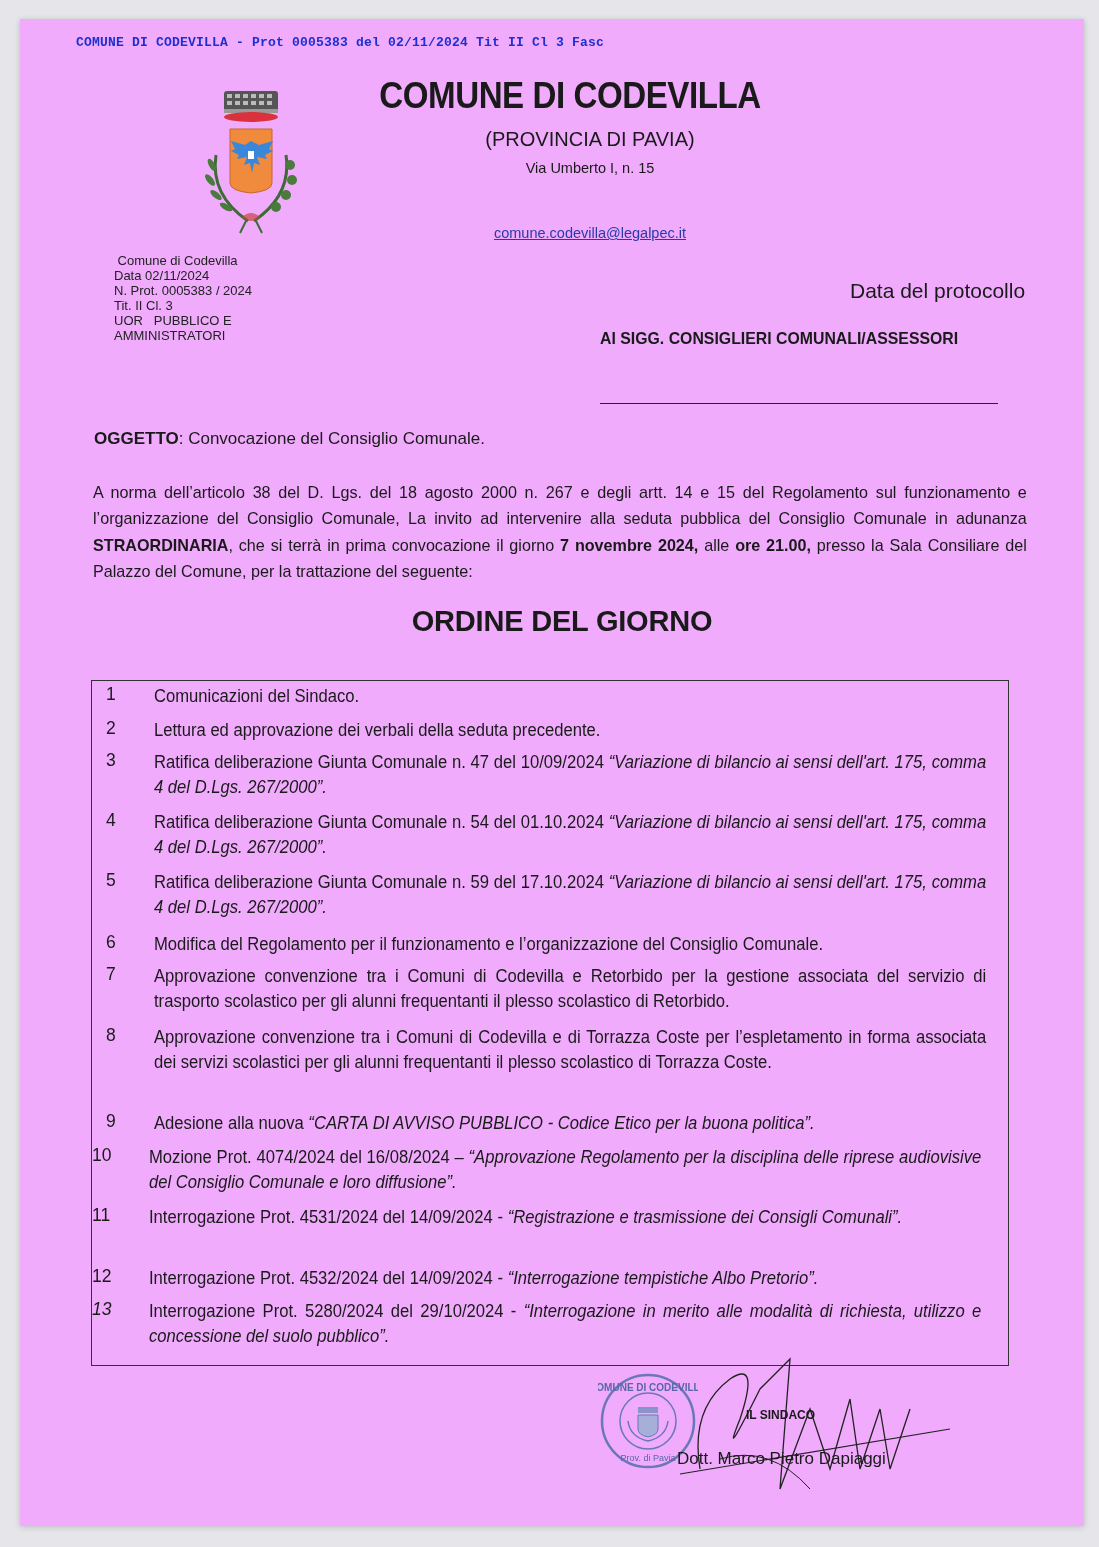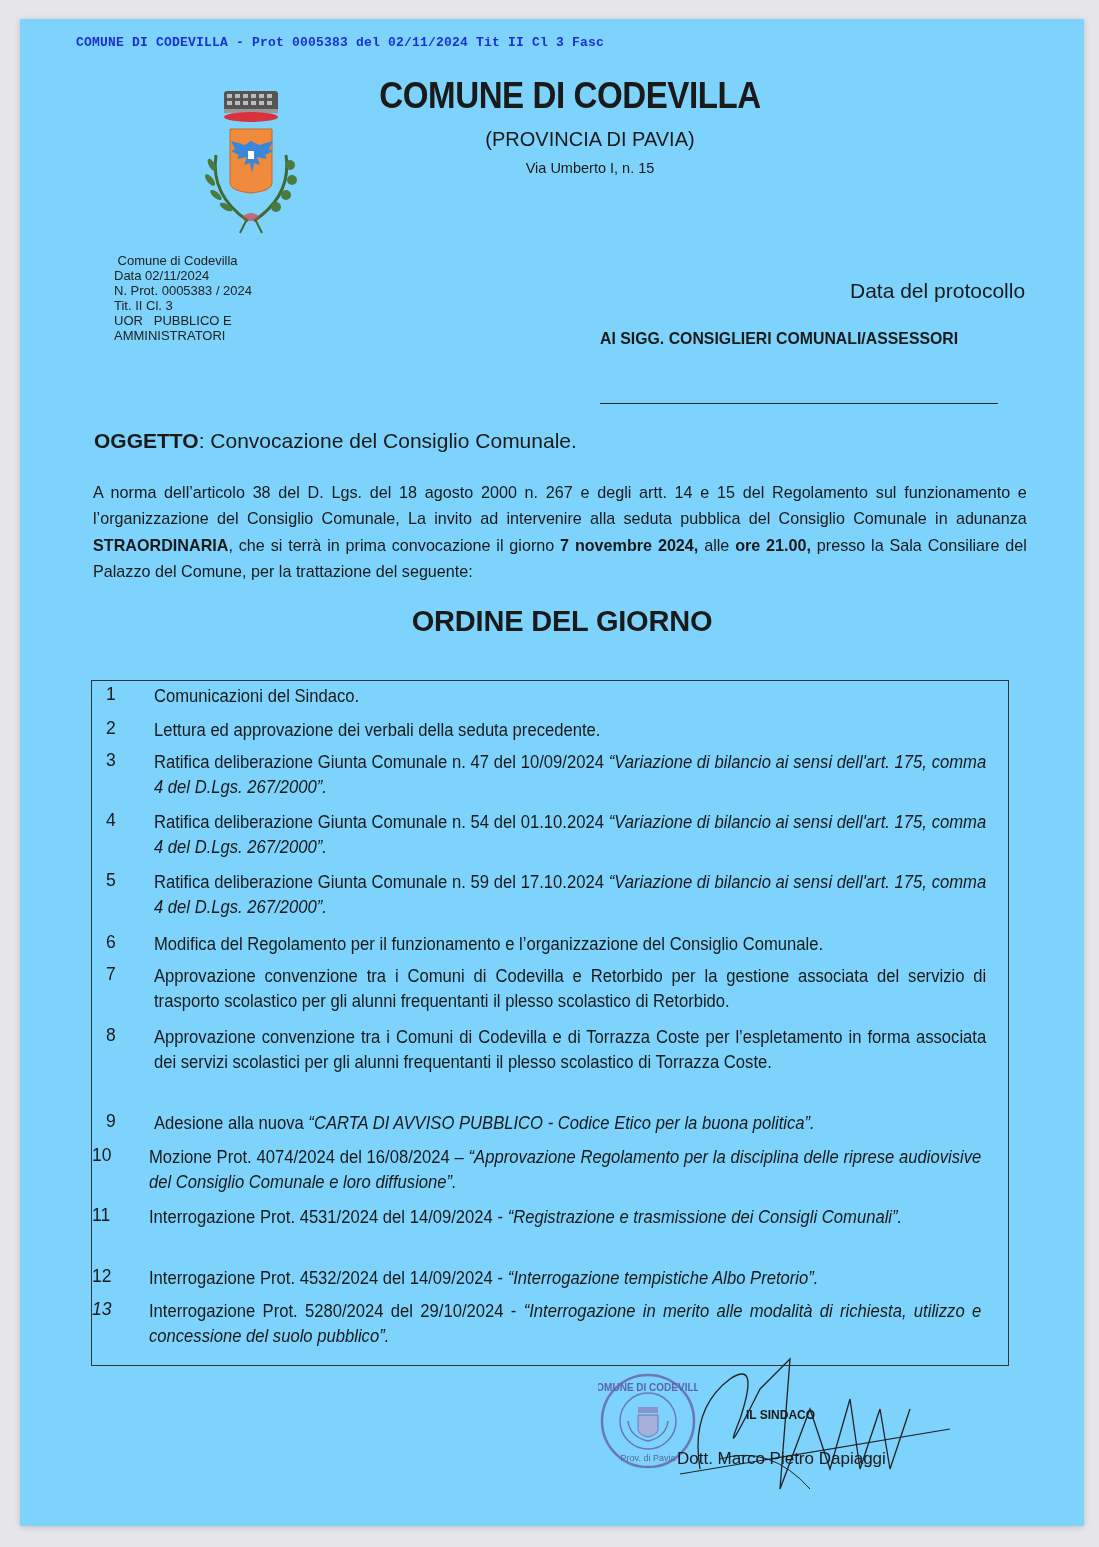--- a/index.html
+++ b/index.html
@@ -7,21 +7,21 @@
     width:1099px; height:1547px;
     background:#e6e6ea;
     position:relative;
     overflow:hidden;
     font-family:"Liberation Sans", sans-serif;
     color:#1a1a1a;
   }
   .page {
     position:absolute; left:20px; top:19px;
     width:1064px; height:1507px;
-    background:#7dd3fc;
+    background:#f0abfc;
     box-shadow:0 1px 6px rgba(0,0,0,0.18);
   }
   .abs { position:absolute; }
   .prot-stamp {
     left:56px; top:16px;
     font-family:"Liberation Mono", monospace;
     font-weight:bold; font-size:13px;
     color:#1d2fd0; letter-spacing:0.2px;
     white-space:nowrap;
   }
@@ -51,21 +51,21 @@
     left:830px; top:260px; font-size:21px; white-space:nowrap;
   }
   .recipient {
     left:580px; top:310px; font-size:16.5px; font-weight:bold; white-space:nowrap;
     transform:scaleX(0.96); transform-origin:left;
   }
   .recipient-line {
     left:580px; top:384px; width:398px; height:0;
     border-top:1.5px solid #222;
   }
-  .oggetto { left:74px; top:410px; font-size:21px; white-space:nowrap; }
+  .oggetto { left:74px; top:410px; font-size:17px; white-space:nowrap; }
   .oggetto b { font-weight:bold; }
   .body-para {
     left:73px; top:461px; width:934px;
     font-size:17px; line-height:26.3px;
     text-align:justify;
     transform:scaleX(0.95); transform-origin:left;
     width:983px;
   }
   .odg-title {
     left:0; top:586px; width:1084px; text-align:center;
@@ -143,20 +143,23 @@
       <ellipse cx="84" cy="122" rx="5" ry="5"></ellipse>
     </g>
 
     <path d="M50 132 Q59 124 68 132 Q59 140 50 132 Z" fill="#c44" opacity="0.7"></path>
     <path d="M54 136 L48 148 M64 136 L70 148" stroke="#3e6b35" stroke-width="2"></path>
   </svg>
 
   <div class="abs header-title">COMUNE DI CODEVILLA</div>
   <div class="abs header-prov">(PROVINCIA DI PAVIA)</div>
   <div class="abs header-line" style="top:141px;">Via Umberto I, n. 15</div>
+  <div class="abs header-line" style="top:206px;">
+    <span class="header-email">comune.codevilla@legalpec.it</span>
+  </div>
 
   <div class="abs prot-block">
     <div style="white-space:pre;"> Comune di Codevilla</div>
     <div>Data 02/11/2024</div>
     <div>N. Prot. 0005383 / 2024</div>
     <div>Tit. II Cl. 3</div>
     <div style="white-space:pre;">UOR   PUBBLICO E</div>
     <div>AMMINISTRATORI</div>
   </div>
 

